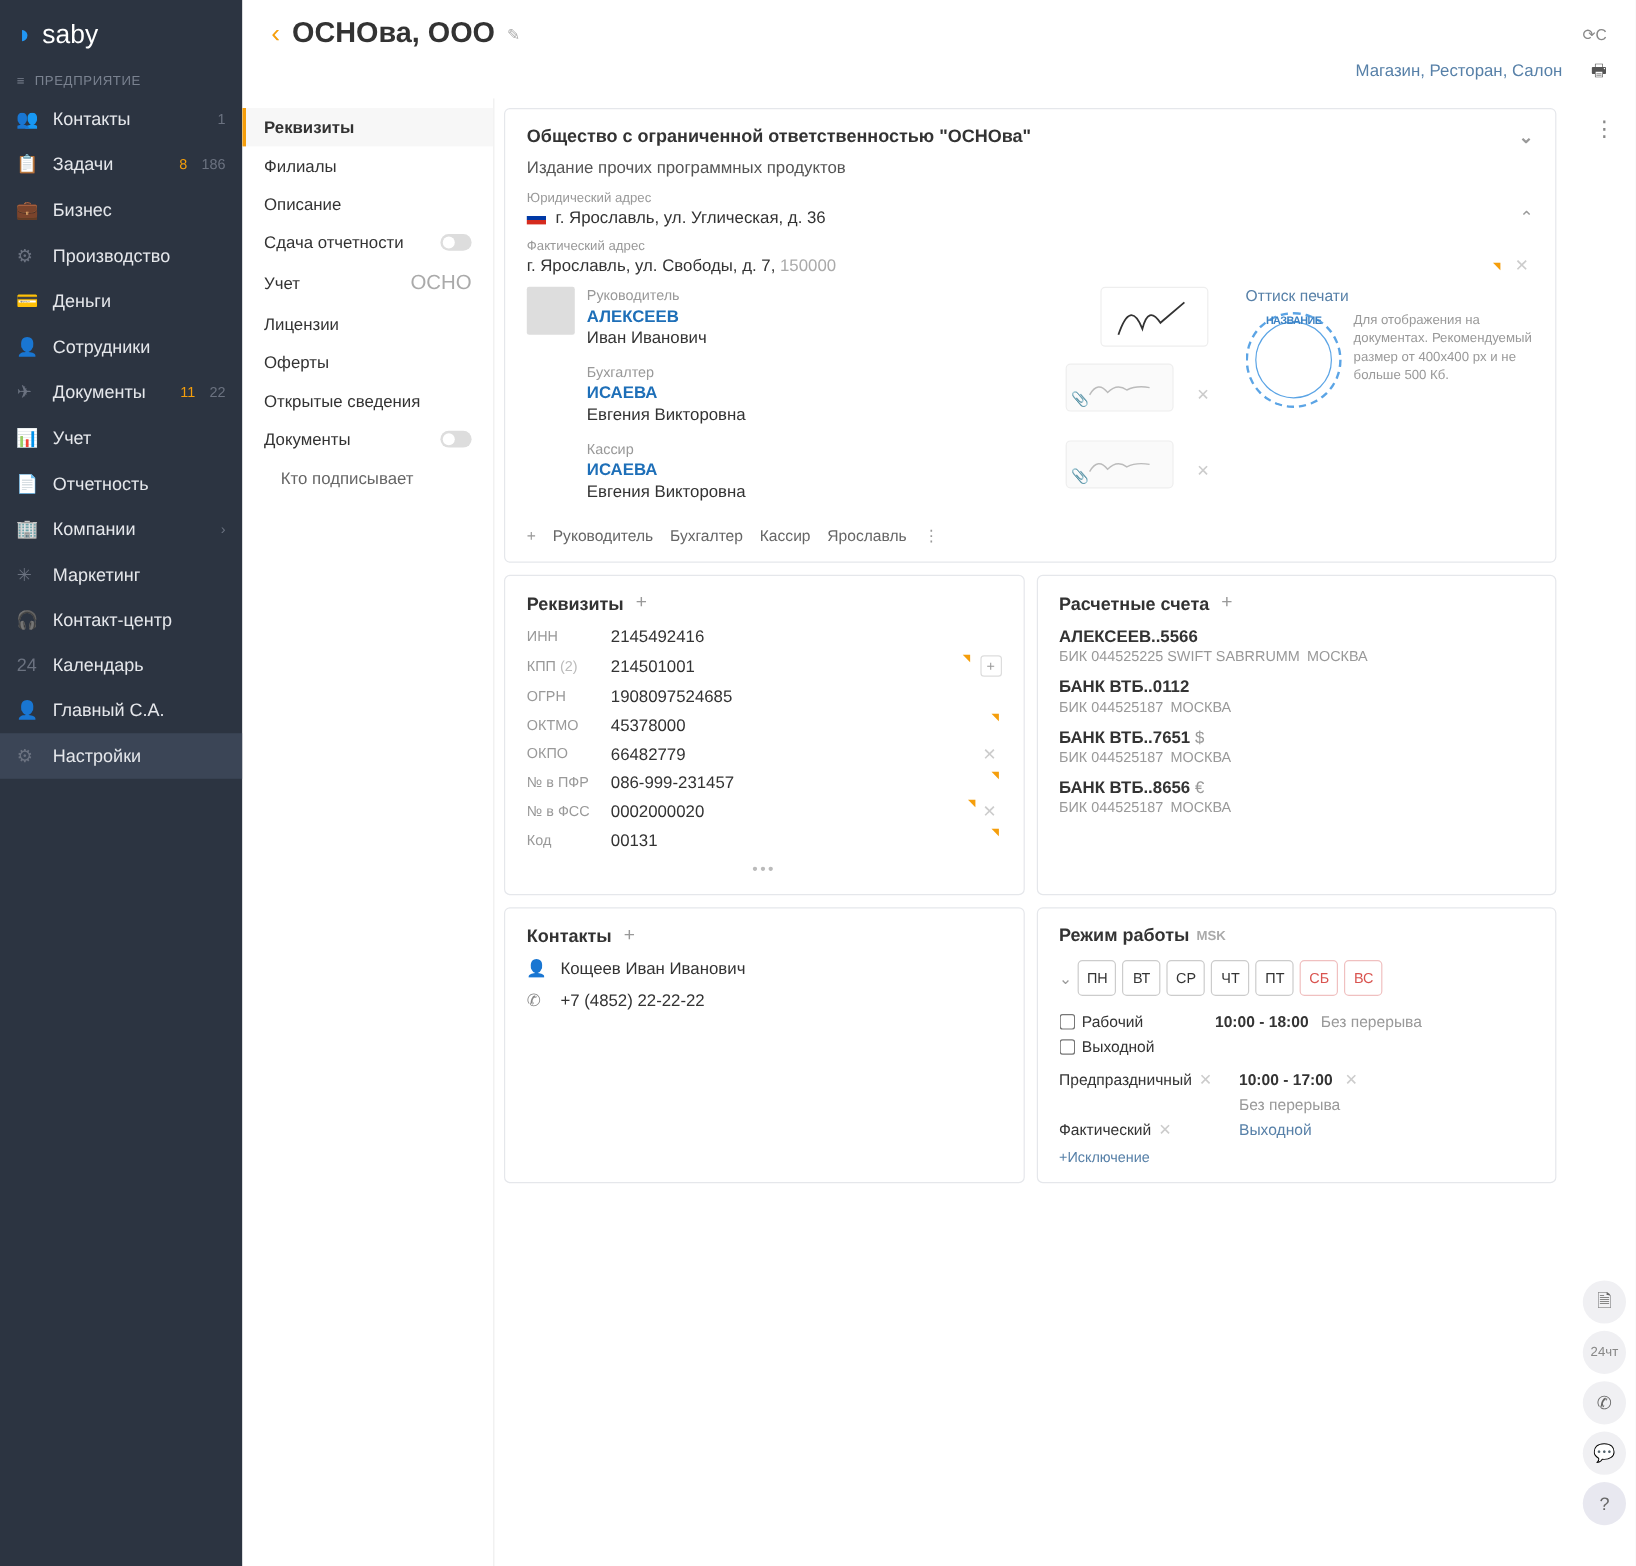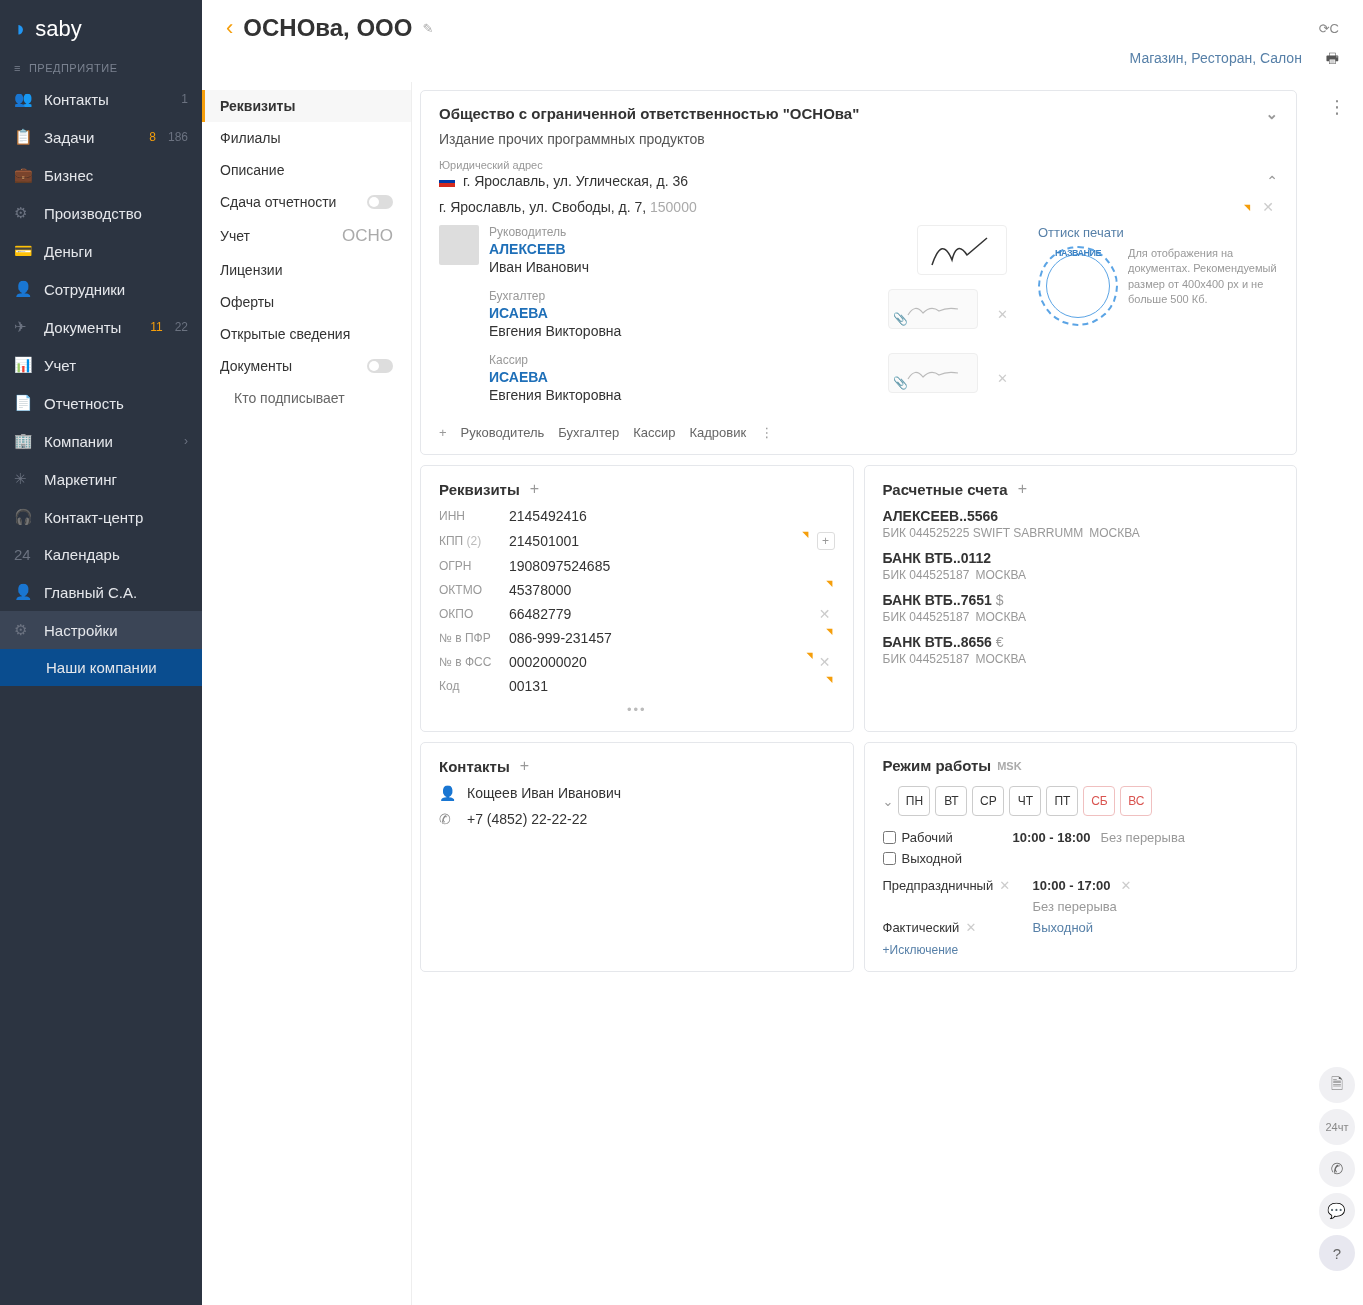--- a/index.html
+++ b/index.html
@@ -175,23 +175,20 @@
         </div>
         <div class="nav-item">
           <span class="ico">👤</span>
           <span class="lbl">Главный С.А.</span>
         </div>
         <div class="nav-item active">
           <span class="ico">⚙</span>
           <span class="lbl">Настройки</span>
         </div>
       </div>
-    <div class="nav-item selected nav-sub">
-      <span class="lbl">Наши компании</span>
-    </div>
   </div>
 
   <div class="main">
     <div class="header">
       <span class="back">‹</span>
       <span class="title">ОСНОва, ООО</span>
       <span class="edit">✎</span>
       <div class="header-right">
         <span style="color:#888;font-size:13px">⟳С</span>
       </div>
@@ -244,20 +241,21 @@
             <span>Общество с ограниченной ответственностью "ОСНОва"</span>
             <span class="expand">⌄</span>
           </div>
           <div class="org-desc">Издание прочих программных продуктов</div>
           <div class="addr-lbl">Юридический адрес</div>
           <div class="addr-row">
             <span class="flag"></span>
             <span>г. Ярославль, ул. Углическая, д. 36</span>
             <span class="expand">⌃</span>
           </div>
+          <div class="addr-lbl">Фактический адрес</div>
           <div class="addr-row">
             <span><span>г. Ярославль, ул. Свободы, д. 7, </span><span style="color:#aaa">150000</span></span>
             <span style="margin-left:auto;color:#f59e0b;font-size:8px">◥</span>
             <span class="close-btn">✕</span>
           </div>
 
           <div class="people">
             <div class="people-left" id="people-list">
                 <div class="person">
                   <div class="avatar"></div>
@@ -317,21 +315,21 @@
                   </div>
                 <div class="stamp-hint">Для отображения на документах. Рекомендуемый размер от 400x400 px и не больше 500 Кб.</div>
               </div>
             </div>
           </div>
           <div class="add-roles">
             <span class="plus">+</span>
             <span>Руководитель</span>
             <span>Бухгалтер</span>
             <span>Кассир</span>
-            <span>Кадровик</span>
+            <span>Ярославль</span>
             <span class="more">⋮</span>
           </div>
         </div>
 
         <div class="two-col">
           <div class="card">
             <div class="card-h">
                 <span>Реквизиты</span>
                 <span class="add">+</span>
               </div>

